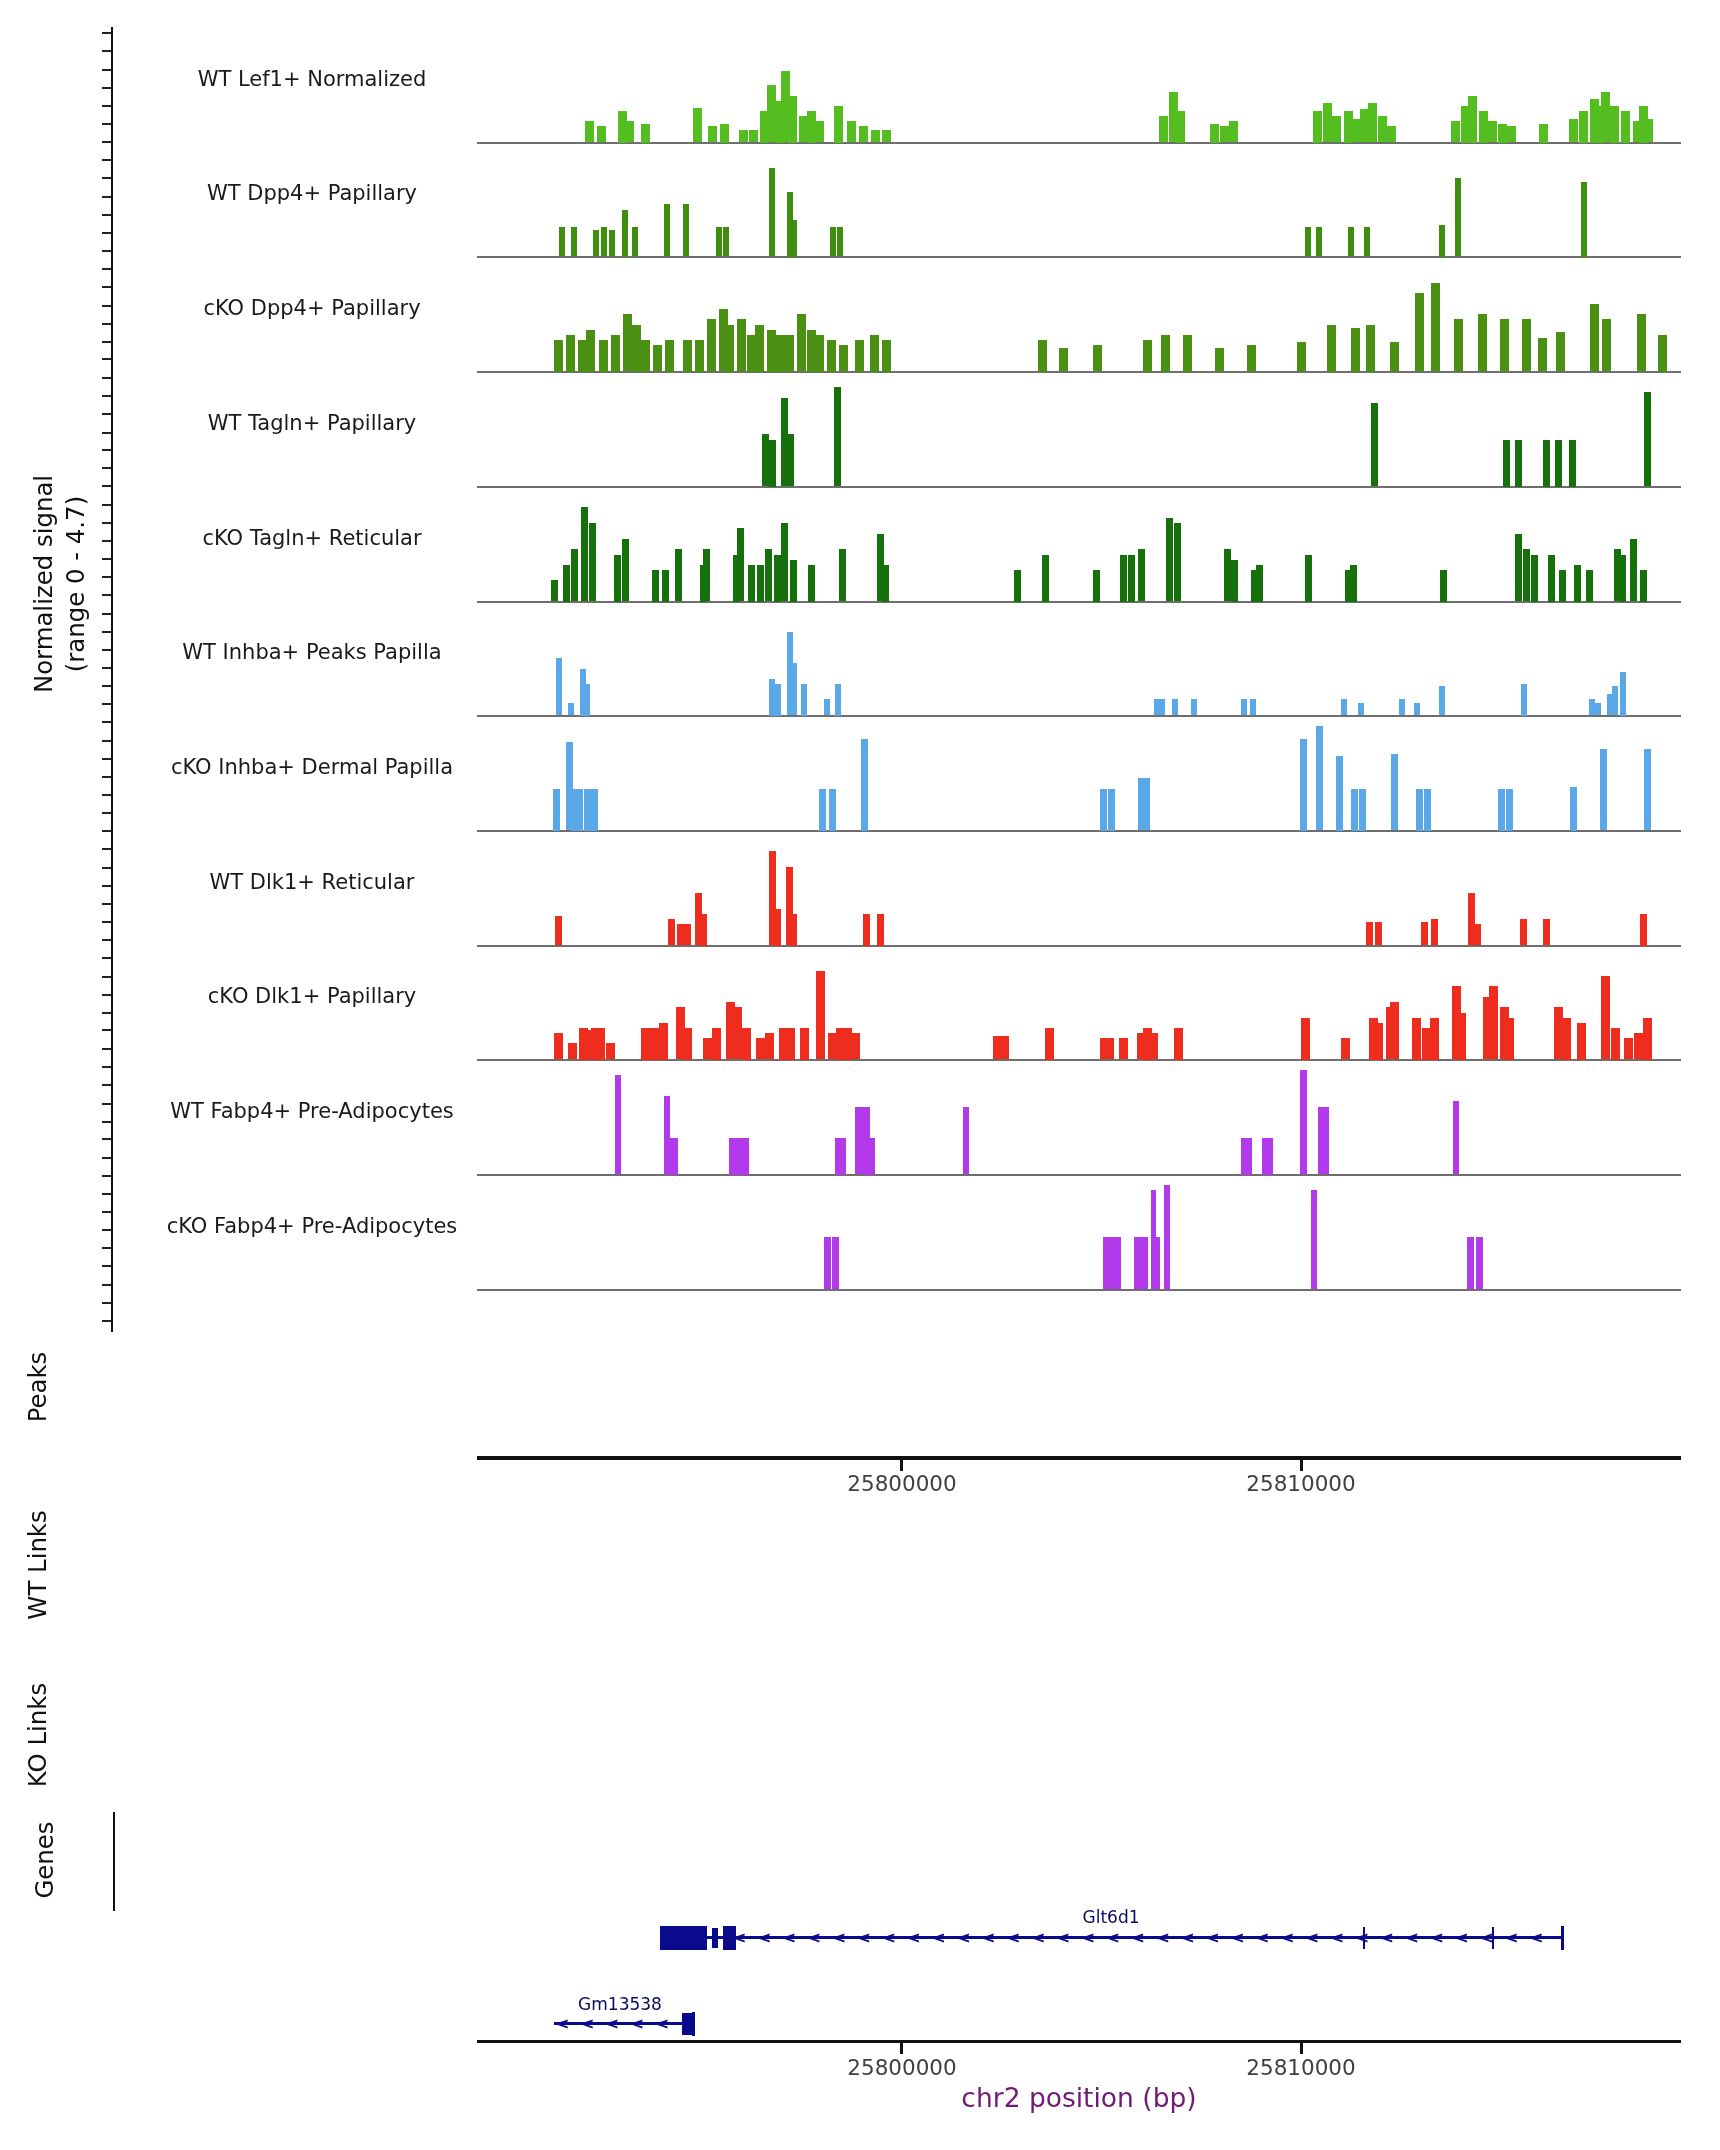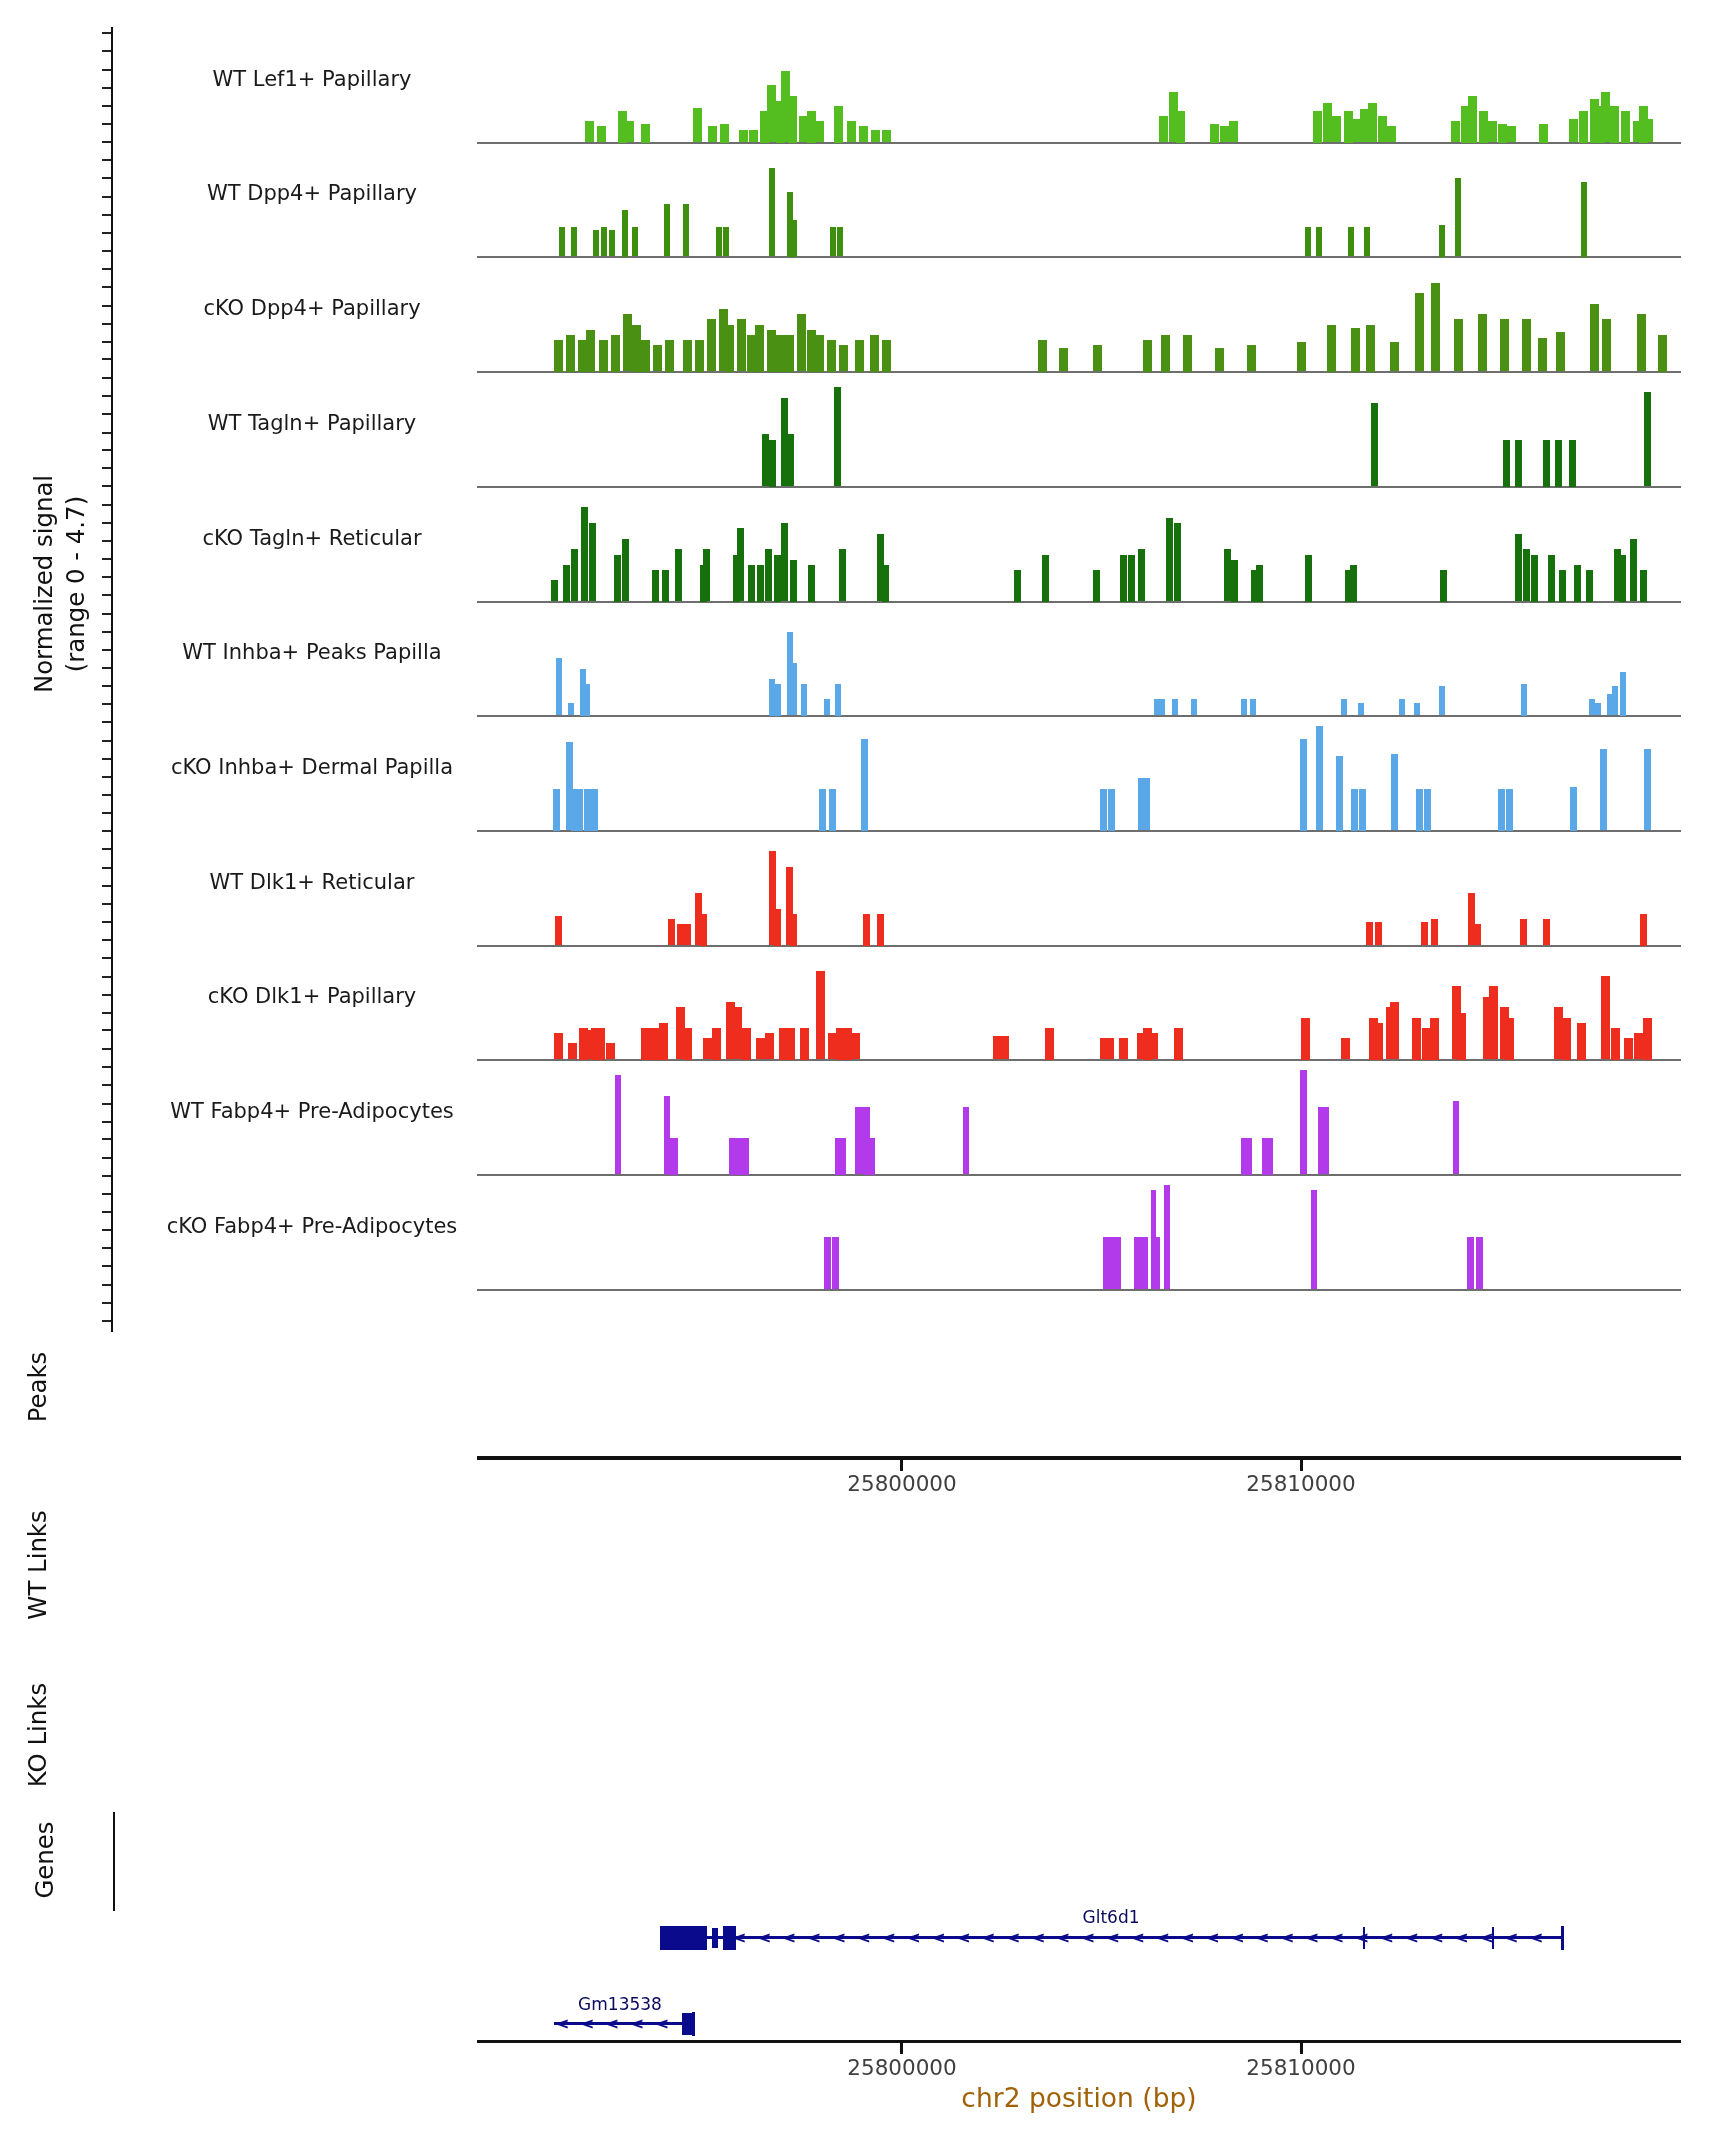--- a/index.html
+++ b/index.html
@@ -22,21 +22,21 @@
   .xtick-label{
     position:absolute; transform:translateX(-50%); font-size:21.5px; color:#3f3f3f;
     white-space:nowrap;
   }
   #peaks-tick-label-1{left:902px; top:1471px;}
   #peaks-tick-label-2{left:1301px; top:1471px;}
   #genes-tick-label-1{left:902px; top:2055px;}
   #genes-tick-label-2{left:1301px; top:2055px;}
   #x-axis-label{
     position:absolute; left:1079px; top:2097px; transform:translate(-50%,-50%);
-    font-size:26.5px; color:#a16207; white-space:nowrap;
+    font-size:26.5px; color:#701a75; white-space:nowrap;
   }
 </style>
 </head>
 <body>
 
 <div id="fig">
 
   <div class="vlabel" id="y-axis-label">
     <div>Normalized signal</div>
     <div>(range 0 - 4.7)</div>
@@ -117,21 +117,21 @@
       <div style="position: absolute; left: 102px; top: 1211px; width: 9.3px; height: 2.2px; background: rgb(34, 34, 34);"></div>
       <div style="position: absolute; left: 102px; top: 1229px; width: 9.3px; height: 2.2px; background: rgb(34, 34, 34);"></div>
       <div style="position: absolute; left: 102px; top: 1247px; width: 9.3px; height: 2.2px; background: rgb(34, 34, 34);"></div>
       <div style="position: absolute; left: 102px; top: 1265px; width: 9.3px; height: 2.2px; background: rgb(34, 34, 34);"></div>
       <div style="position: absolute; left: 102px; top: 1284px; width: 9.3px; height: 2.2px; background: rgb(34, 34, 34);"></div>
       <div style="position: absolute; left: 102px; top: 1302px; width: 9.3px; height: 2.2px; background: rgb(34, 34, 34);"></div>
       <div style="position: absolute; left: 102px; top: 1320px; width: 9.3px; height: 2.2px; background: rgb(34, 34, 34);"></div>
     </div>
   <div id="tracks">
       <div style="position: absolute; left: 0px; top: 34px; width: 1721px; height: 111px;">
-        <div style="position: absolute; left: 312px; top: 45px; transform: translate(-50%, -50%); white-space: nowrap; font-size: 21px; color: rgb(26, 26, 26);">WT Lef1+ Papillary</div>
+        <div style="position: absolute; left: 312px; top: 45px; transform: translate(-50%, -50%); white-space: nowrap; font-size: 21px; color: rgb(26, 26, 26);">WT Lef1+ Normalized</div>
         <div style="position: absolute; left: 477px; top: 108px; width: 1204px; height: 2.2px; background: rgb(110, 110, 110);"></div>
         <div style="position: absolute; left: 585px; top: 87px; width: 9.3px; height: 21px; background: rgb(84, 190, 33);"></div>
         <div style="position: absolute; left: 597px; top: 92px; width: 9.3px; height: 16px; background: rgb(84, 190, 33);"></div>
         <div style="position: absolute; left: 618px; top: 77px; width: 9.3px; height: 32px; background: rgb(84, 190, 33);"></div>
         <div style="position: absolute; left: 625px; top: 87px; width: 9.3px; height: 21px; background: rgb(84, 190, 33);"></div>
         <div style="position: absolute; left: 641px; top: 90px; width: 9.3px; height: 18.6px; background: rgb(84, 190, 33);"></div>
         <div style="position: absolute; left: 693px; top: 74px; width: 9.3px; height: 34px; background: rgb(84, 190, 33);"></div>
         <div style="position: absolute; left: 708px; top: 92px; width: 9.3px; height: 16px; background: rgb(84, 190, 33);"></div>
         <div style="position: absolute; left: 720px; top: 90px; width: 9.3px; height: 18.6px; background: rgb(84, 190, 33);"></div>
         <div style="position: absolute; left: 739px; top: 96px; width: 9.3px; height: 12.2px; background: rgb(84, 190, 33);"></div>

